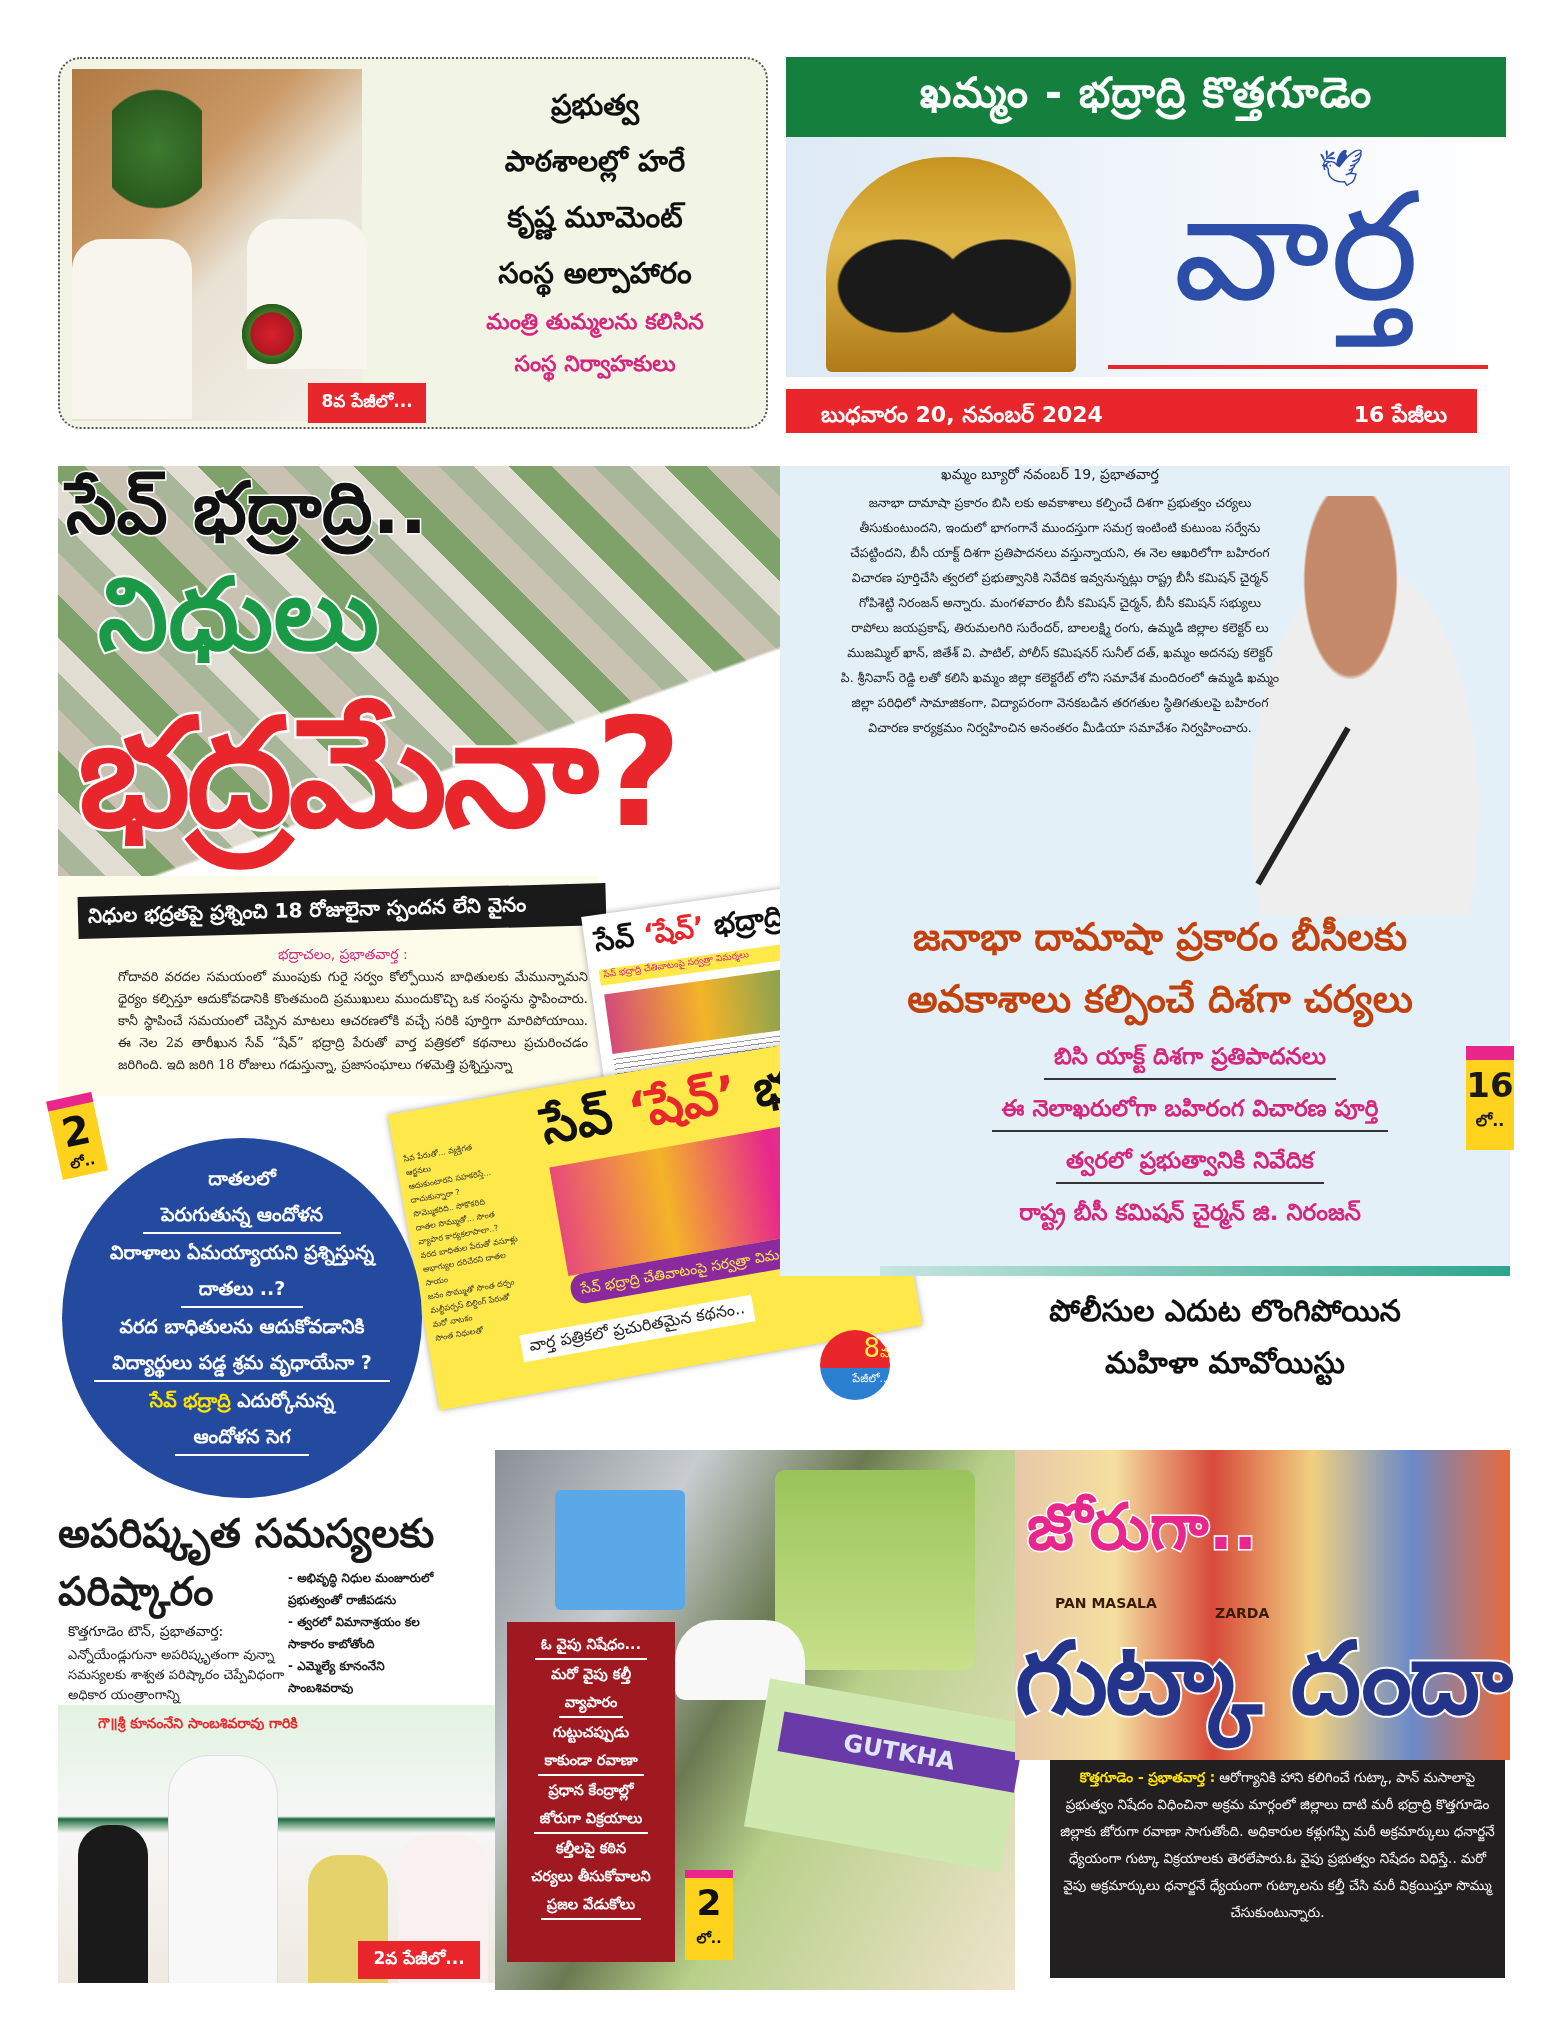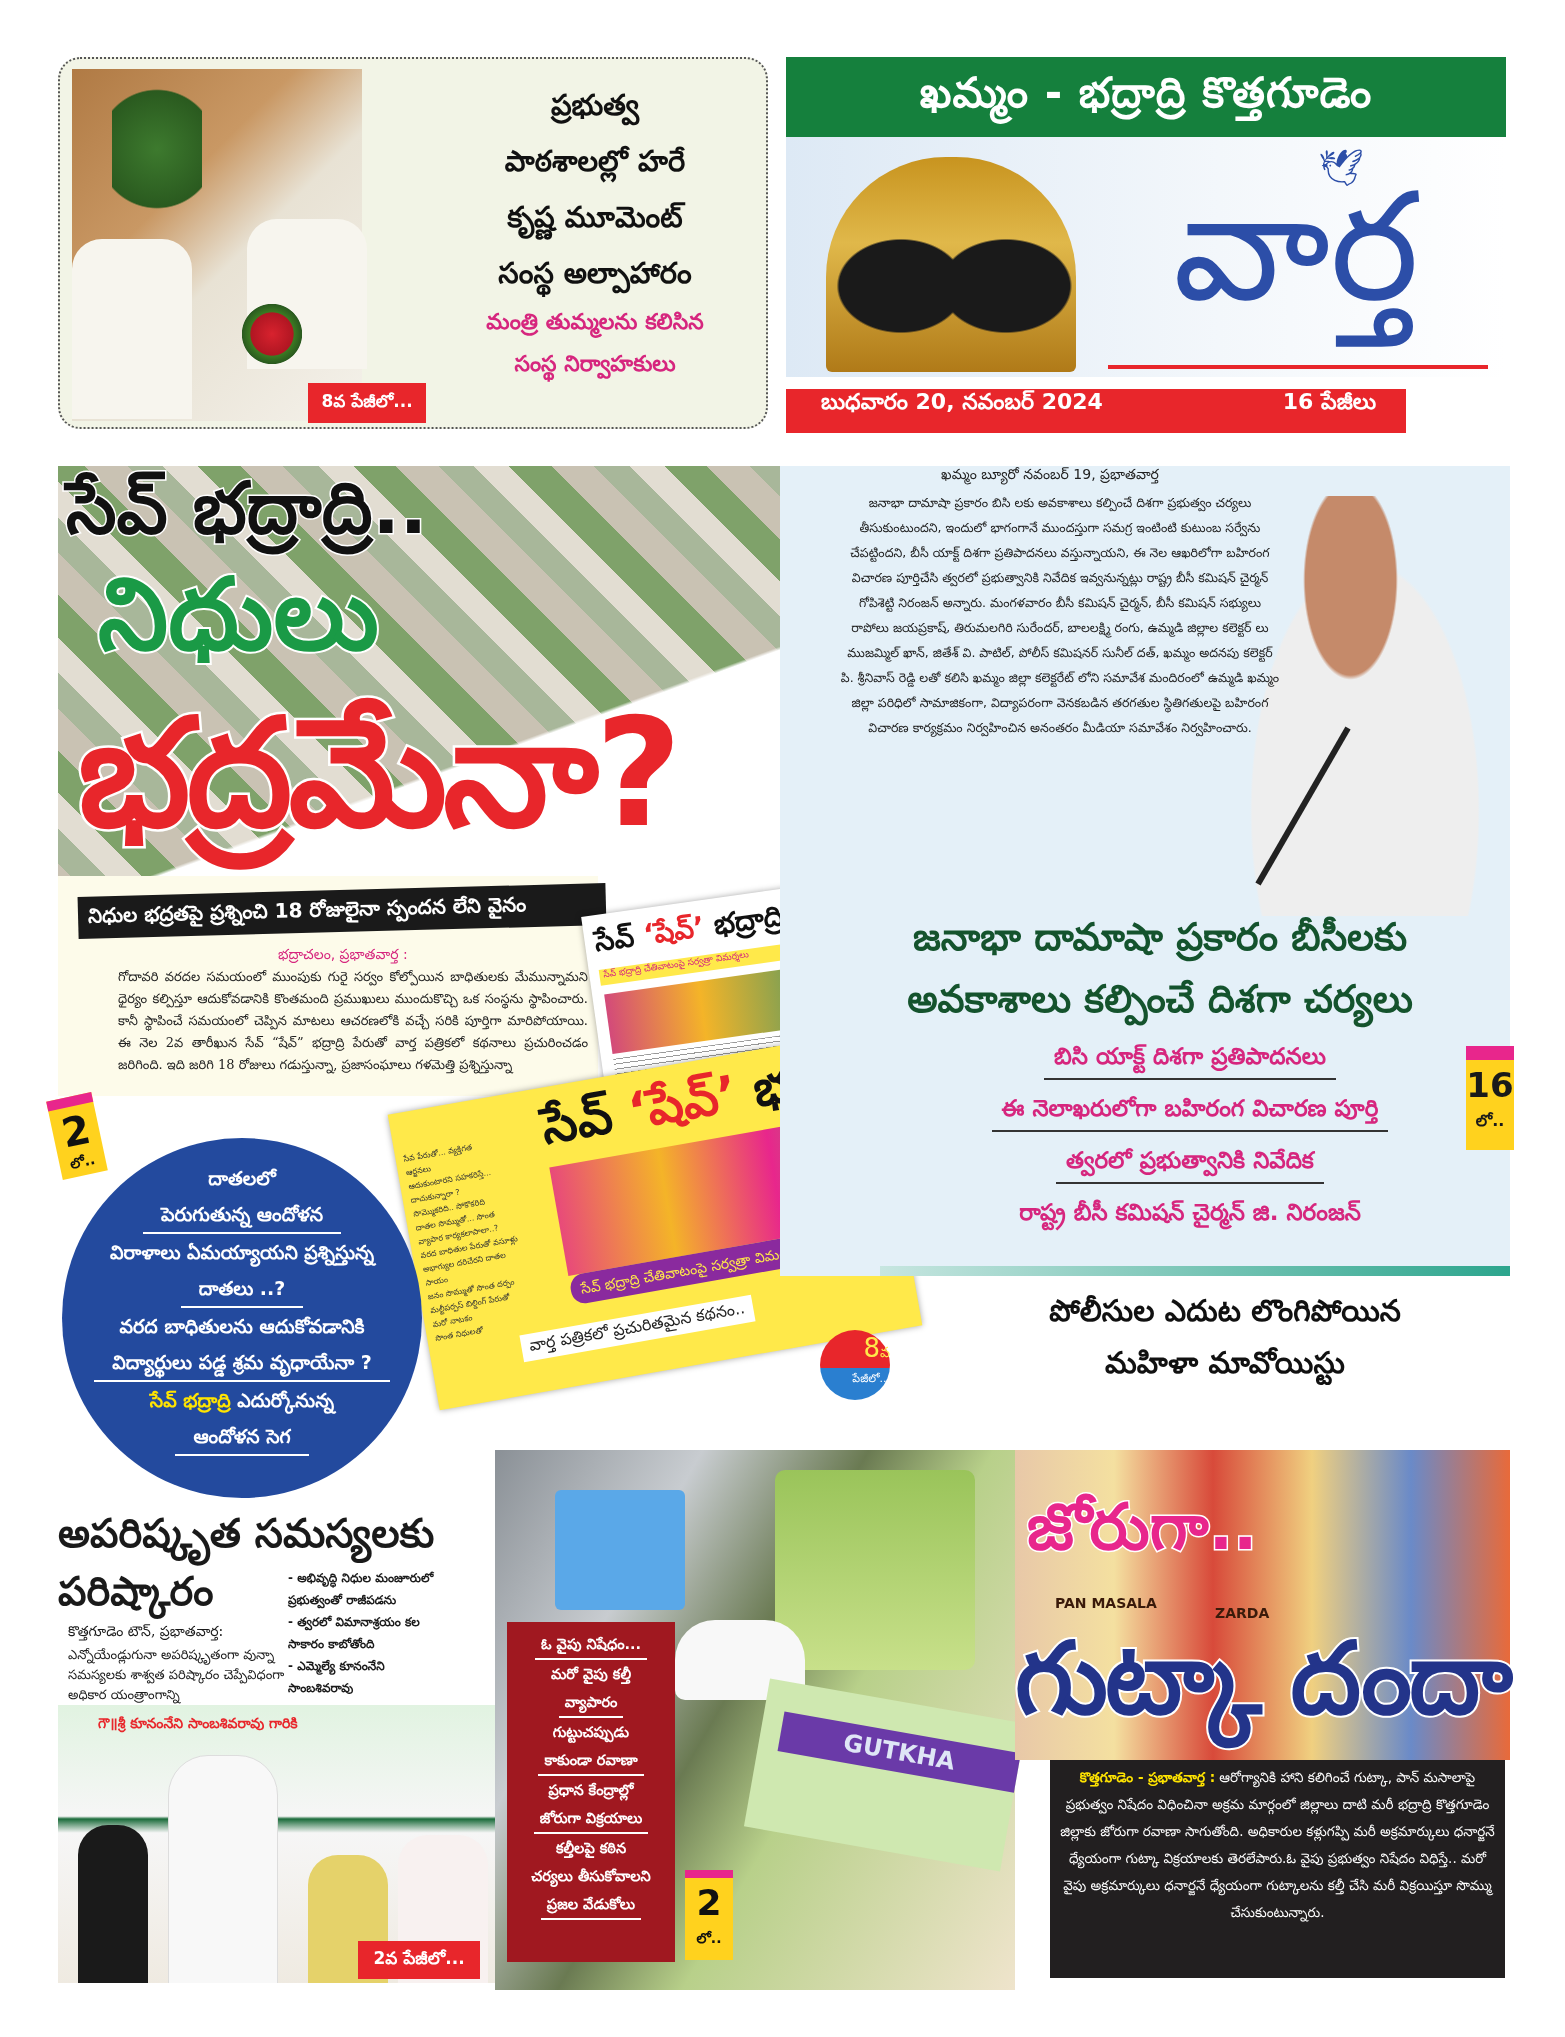--- a/index.html
+++ b/index.html
@@ -43,22 +43,22 @@
                 linear-gradient(180deg,#c8941f 0%,#e0b84a 40%,#b07a18 100%);
     border-radius: 120px 120px 6px 6px;
   }
   #masthead .logo {
     left: 310px; top: 10px; width: 400px; height: 200px; color: #2c4ea8;
     font-size: 150px; font-weight: normal; line-height: 200px; text-align: center;
   }
   #masthead .dove { left: 520px; top: 10px; width: 70px; height: 40px; color: #2c4ea8; font-size: 36px; text-align:center; }
   #masthead .underline { left: 322px; top: 228px; width: 380px; height: 4px; background: #e8262b; }
   #masthead .dateline {
-    left: 0; top: 332px; width: 620px; height: 44px; background: #e8262b; color: #fff;
-    font-size: 22px; font-weight: bold; display:flex; align-items:flex-start; justify-content:space-between; padding: 0 30px 0 35px;
+    left: 0; top: 332px; width: 691px; height: 44px; background: #e8262b; color: #fff;
+    font-size: 22px; font-weight: bold; display:flex; align-items:flex-end; justify-content:space-between; padding: 0 30px 0 35px;
   }
 
   
   #lead { left: 58px; top: 466px; width: 760px; height: 630px; }
   #lead .photo {
     left: 0; top: 0; width: 820px; height: 440px;
     background:
       linear-gradient(160deg, rgba(255,255,255,0) 60%, #ffffff 60.5%),
       repeating-linear-gradient(45deg,#c9c2b3 0 30px,#a8b79a 30px 55px,#e2ddd2 55px 80px,#7fa26a 80px 110px);
   }
@@ -127,21 +127,21 @@
     left: 440px; top: 30px; width: 290px; height: 420px;
     background: radial-gradient(ellipse at 45% 20%, #c58a6a 0 20%, transparent 21%),
                 radial-gradient(ellipse at 50% 75%, #eeeeee 0 55%, transparent 56%);
   }
   #bc .mic { left: 520px; top: 250px; width: 6px; height: 180px; background: #222; transform: rotate(30deg); }
   #bc .dl { left: 90px; top: 0; width: 360px; text-align: center; font-size: 14px; color: #222; }
   #bc .text {
     left: 60px; top: 24px; width: 440px; text-align: center; font-size: 12.5px; line-height: 25px; color: #222;
   }
   #bc .head {
-    left: 40px; top: 440px; width: 680px; text-align: center; font-size: 38px; font-weight: bold; line-height: 62px; color: #14532d;
+    left: 40px; top: 440px; width: 680px; text-align: center; font-size: 38px; font-weight: bold; line-height: 62px; color: #c2410c;
   }
   #bc .sub {
     left: 100px; top: 568px; width: 620px; text-align: center;
   }
   #bc .sub .s { font-size: 23px; color: #d6267e; font-weight: bold; line-height: 44px; border-bottom: 2px solid #333; margin: 0 auto 6px; display: table; padding: 0 10px; }
   #bc .sub .s:last-child { border-bottom: none; }
   #bc .ref16 {
     left: 686px; top: 580px; width: 48px; height: 104px; background: #ffd21e; border-top: 14px solid #e8268c;
     font-size: 34px; font-weight: bold; text-align: center; line-height: 50px;
   }

